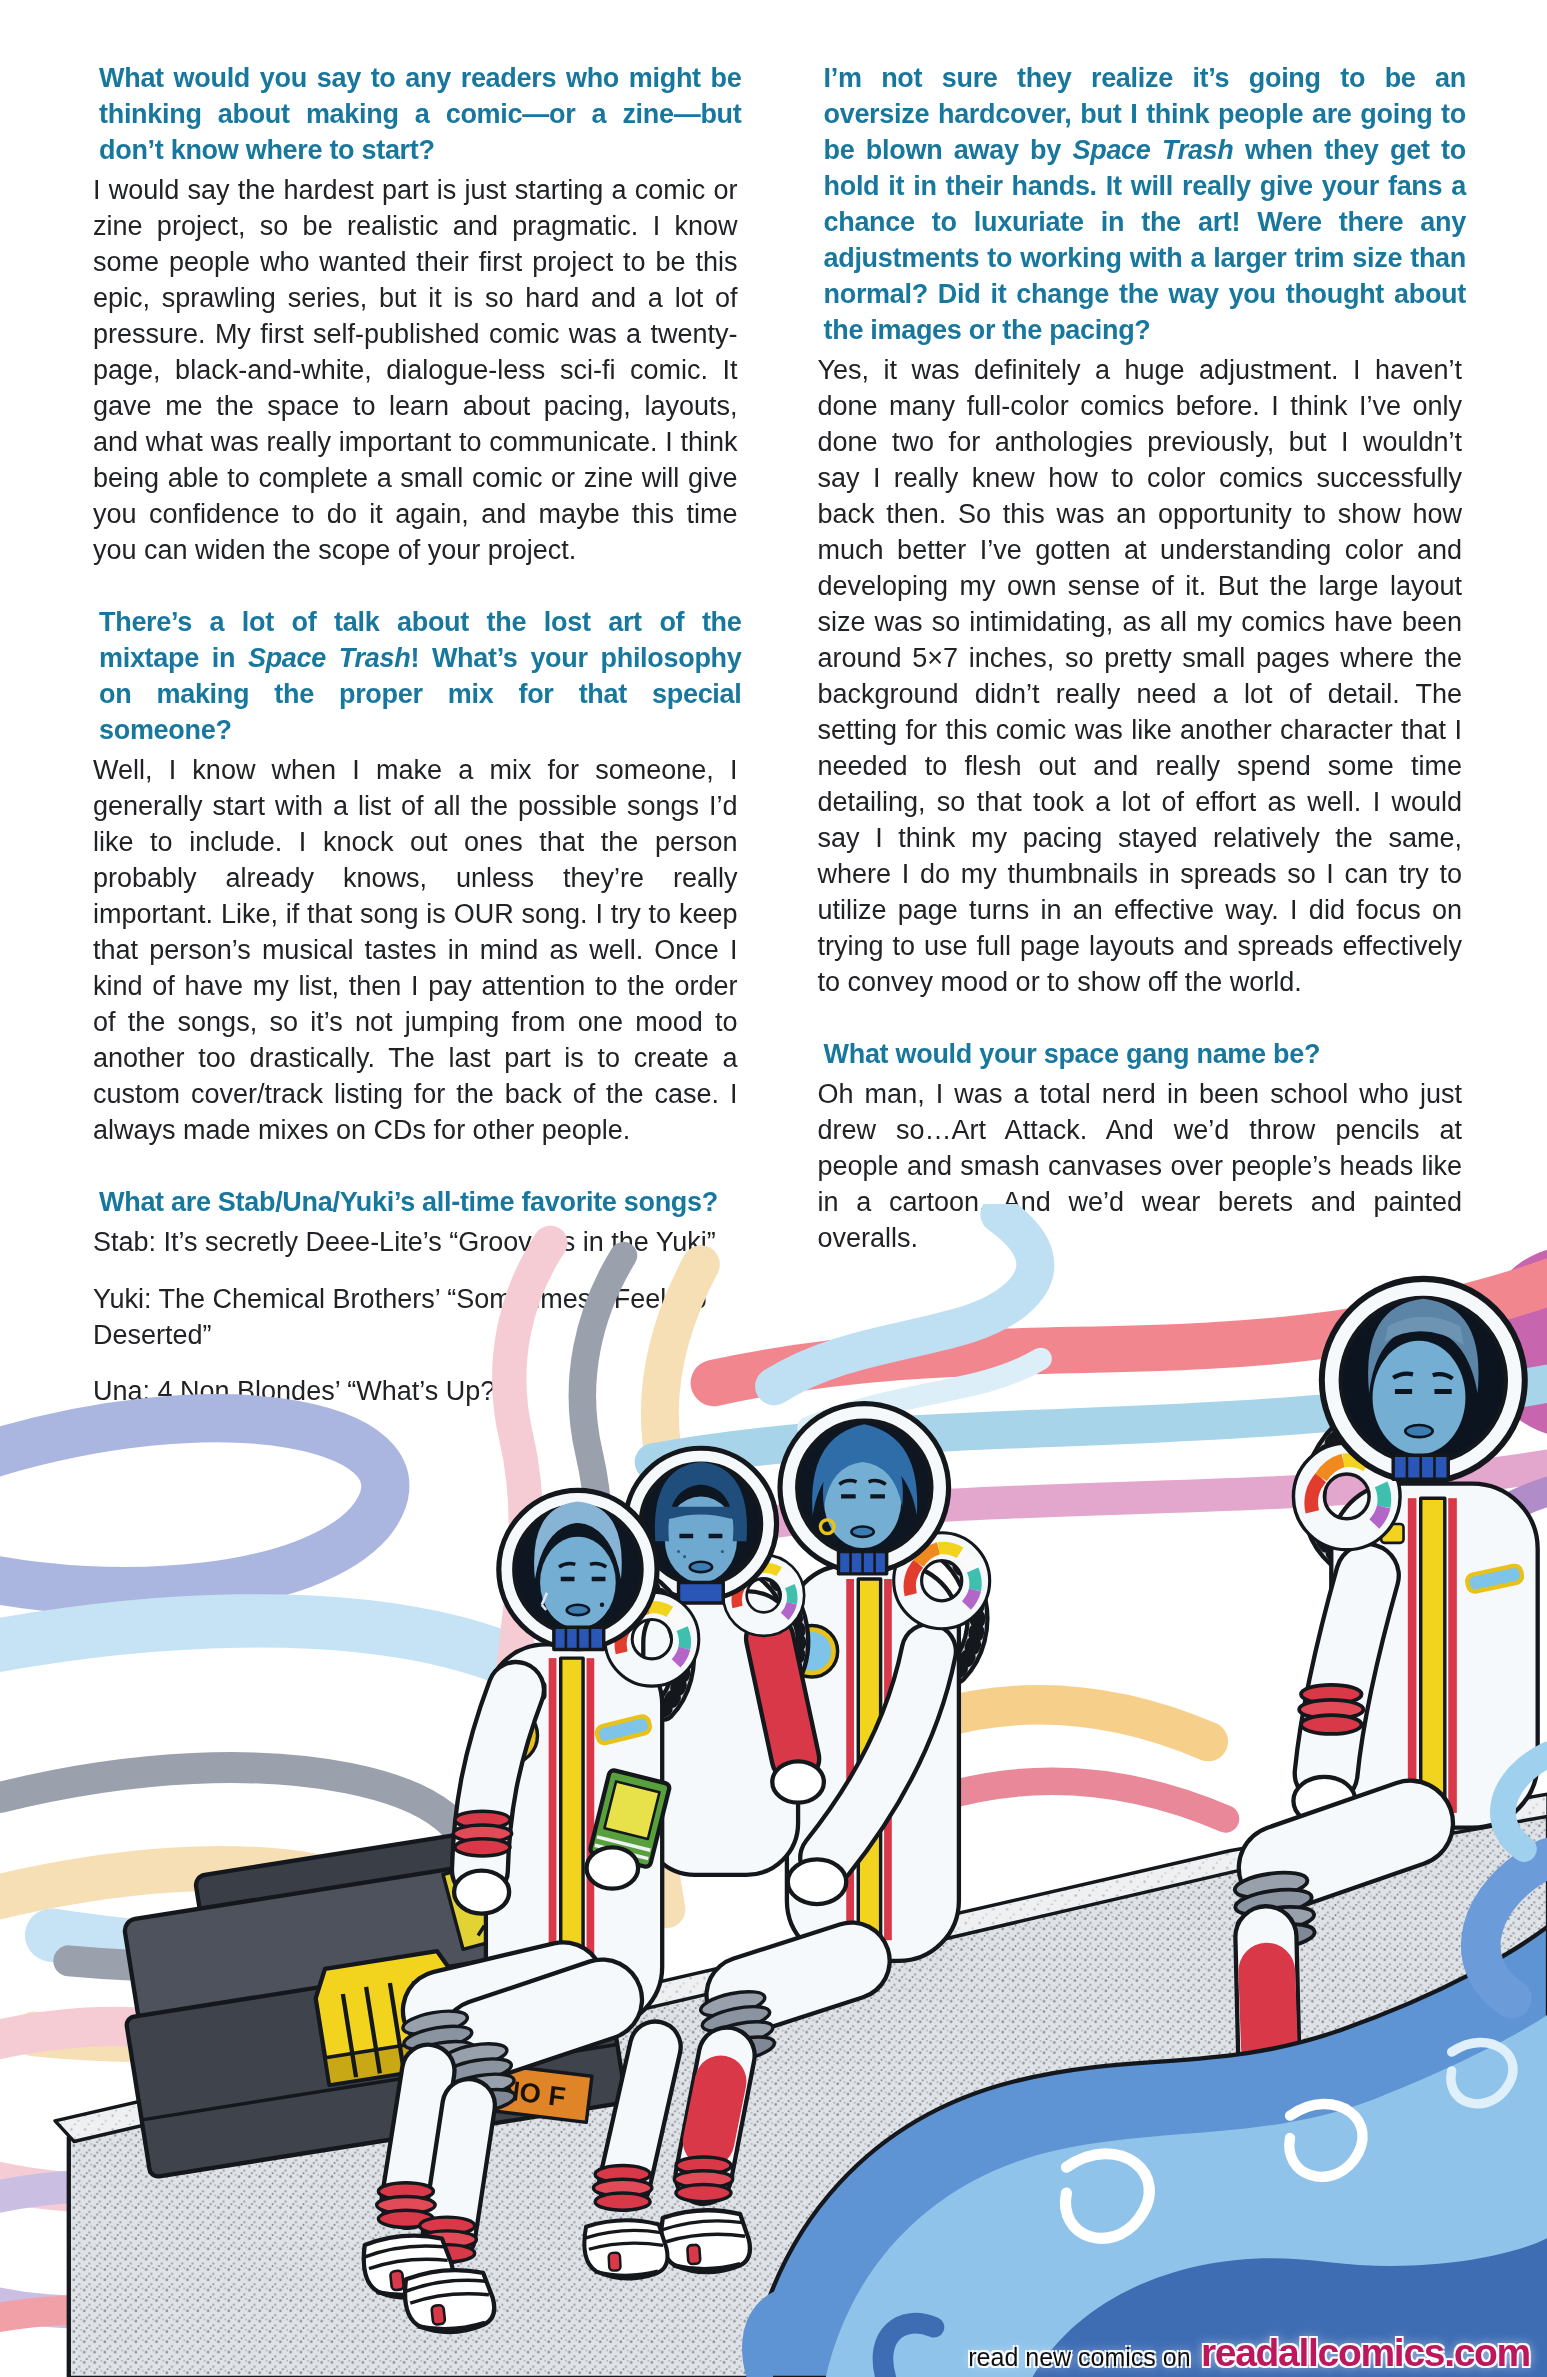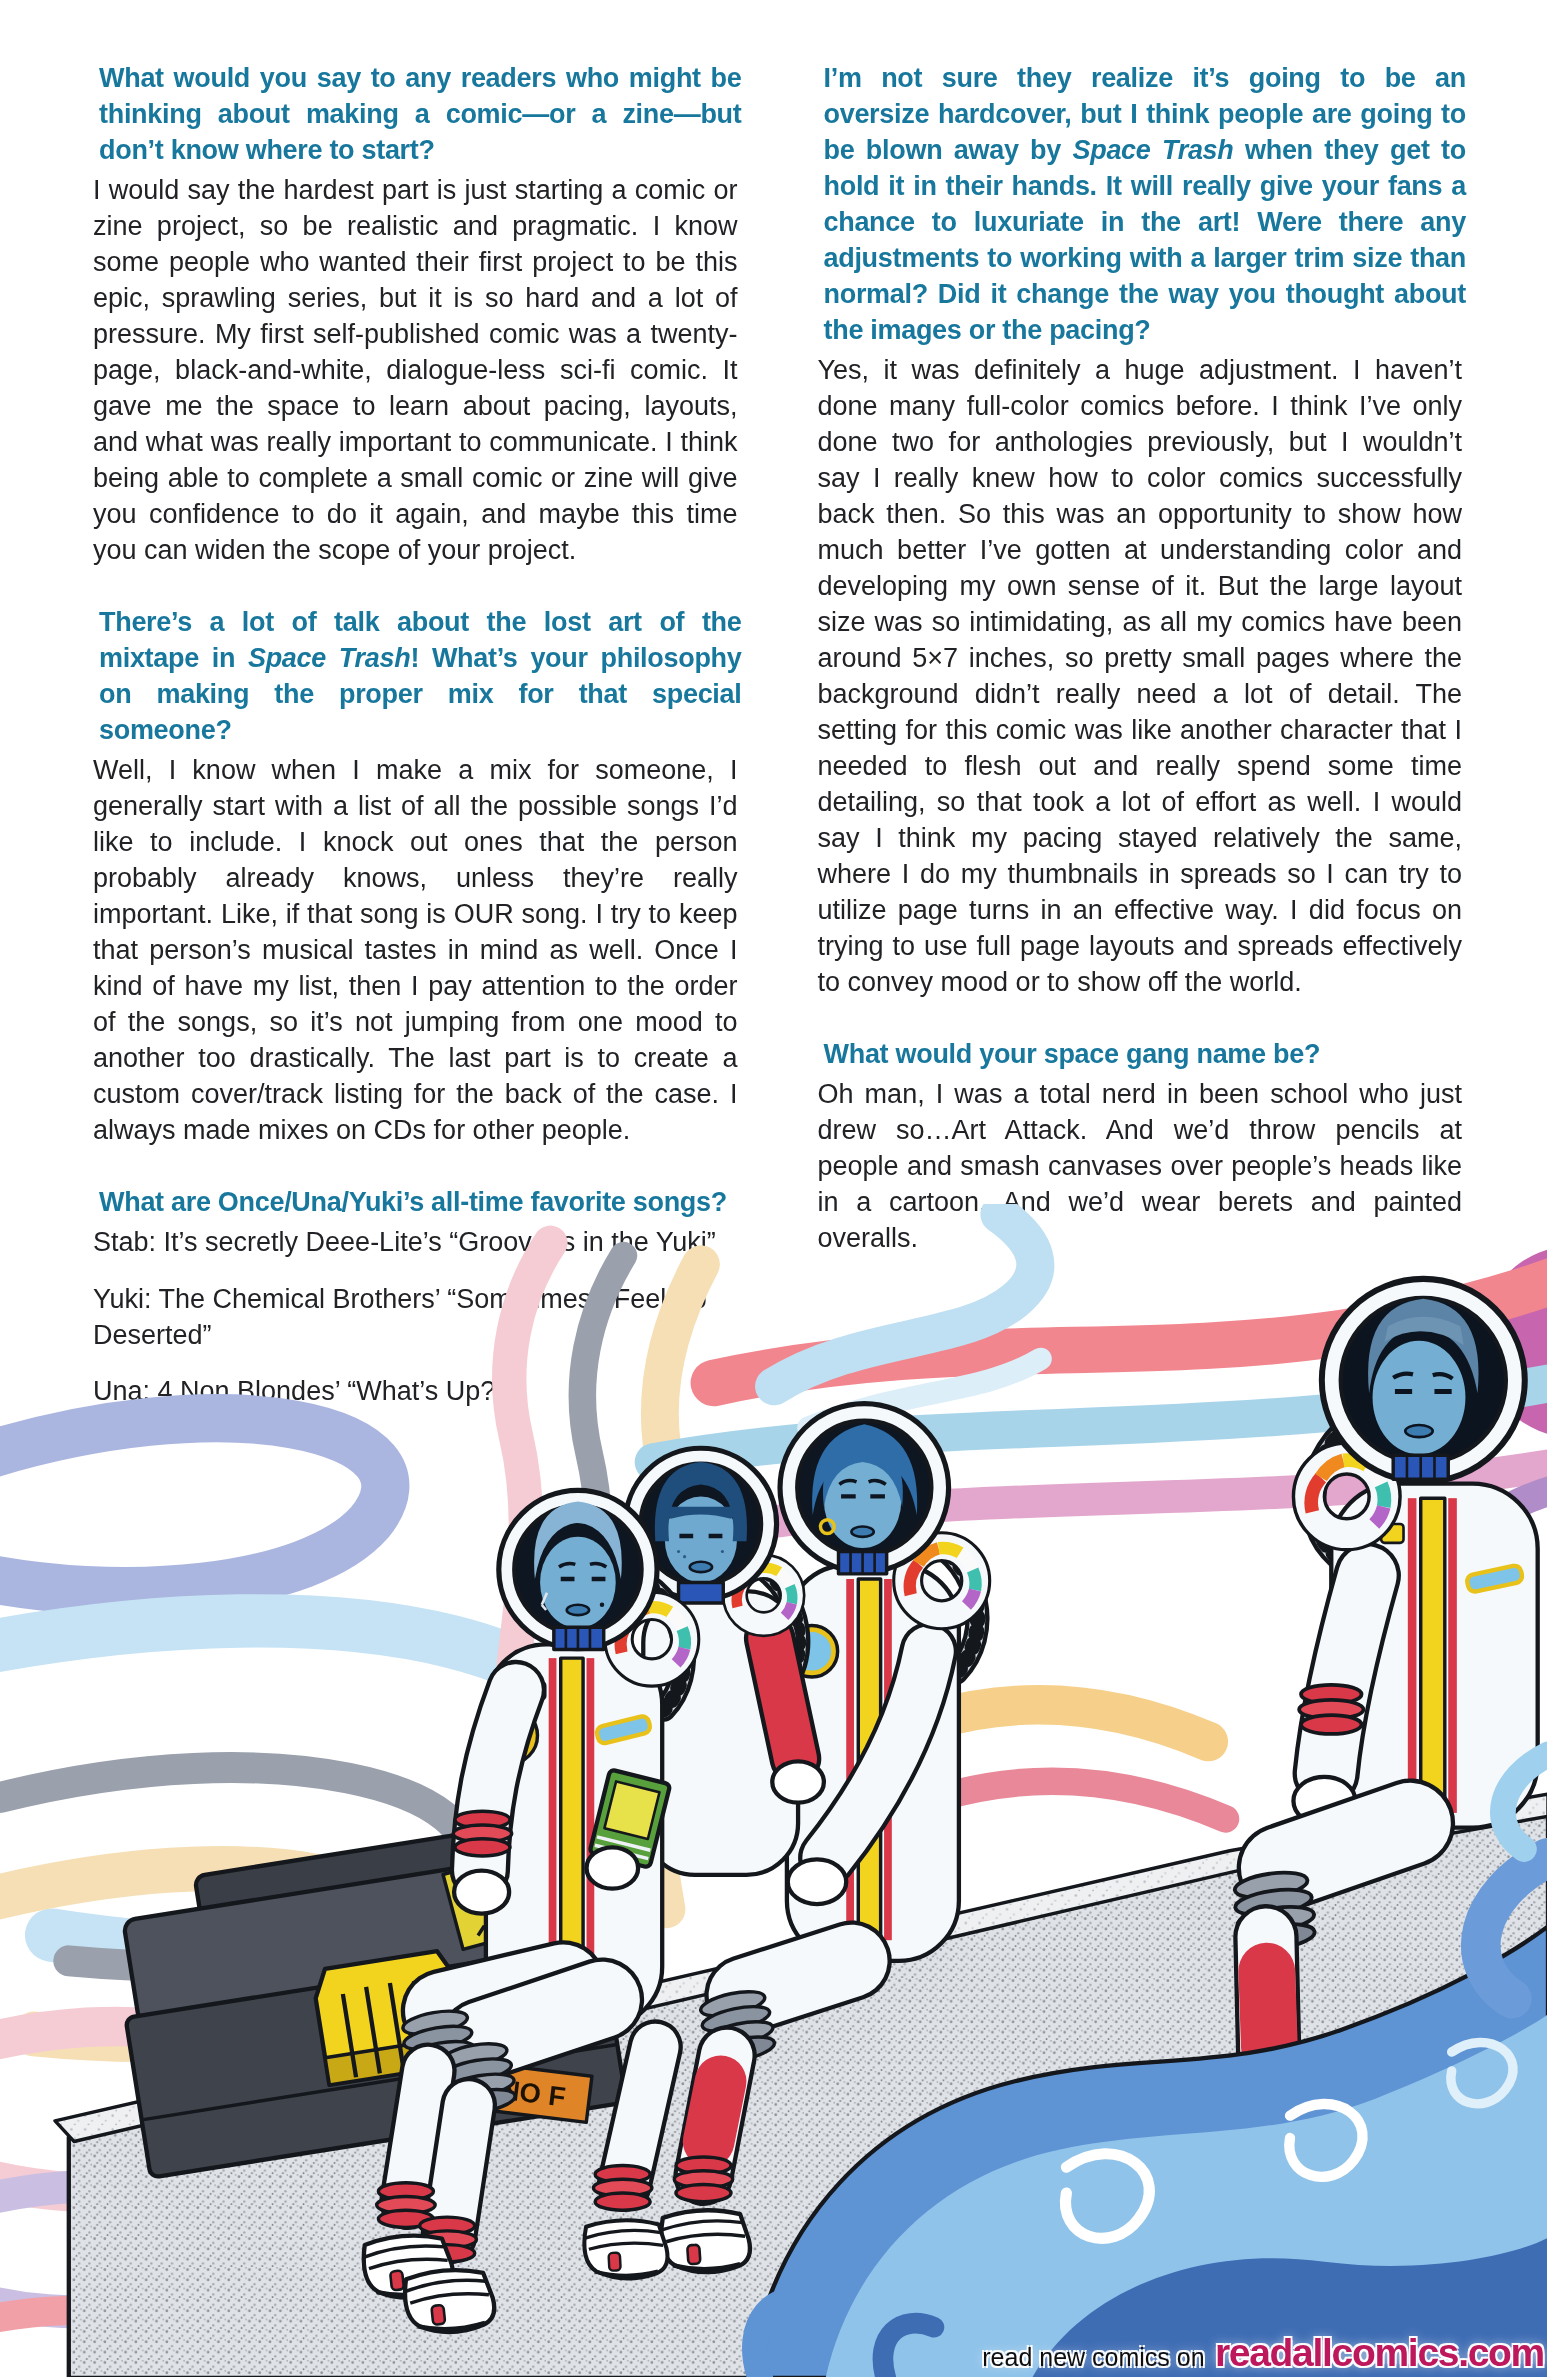--- a/index.html
+++ b/index.html
@@ -21,42 +21,42 @@
   }
   .q:first-child{margin-top:0;}
   .q em{}
   .a{font-size:27px;line-height:36px;margin:4px;text-align:justify;}
   .a.song{margin-top:20.6px;text-align:left;}
   .illustration{position:absolute;left:0;top:1204px;width:1548px;height:1174px;}
   .lo{stroke:#14171c;fill:none;stroke-linecap:round;stroke-linejoin:round;}
   .lf{fill:none;stroke-linecap:round;stroke-linejoin:round;}
   .ink{stroke:#14171c;stroke-linejoin:round;}
   .watermark{
-    position:absolute;right:4px;bottom:1.7px;display:flex;align-items:baseline;gap:10.3px;
+    position:absolute;right:18px;bottom:1.7px;display:flex;align-items:baseline;gap:10.3px;
     text-shadow:-1.7px -1.7px 0 rgba(255,255,255,.95),1.7px -1.7px 0 rgba(255,255,255,.95),
                 -1.7px 1.7px 0 rgba(255,255,255,.95),1.7px 1.7px 0 rgba(255,255,255,.95),
                 0 0 10.3px rgba(255,255,255,.85);
   }
   .wm-pre{font-size:25px;color:#0e0e0e;}
   .wm-brand{font-size:39px;font-weight:700;letter-spacing:-1.3px;color:#be185d;}
 </style>
 </head>
 <body>
 
 <div class="page">
 
   <main class="columns">
     <section class="col">
       <h2 class="q">What would you say to any readers who might be thinking about making a comic—or a zine—but don’t know where to start?</h2>
       <p class="a">I would say the hardest part is just starting a comic or zine project, so be realistic and pragmatic. I know some people who wanted their first project to be this epic, sprawling series, but it is so hard and a lot of pressure. My first self-published comic was a twenty-page, black-and-white, dialogue-less sci-fi comic. It gave me the space to learn about pacing, layouts, and what was really important to communicate. I think being able to complete a small comic or zine will give you confidence to do it again, and maybe this time you can widen the scope of your project.</p>
 
       <h2 class="q"><span>There’s a lot of talk about the lost art of the mixtape in </span><em>Space Trash</em><span>! What’s your philosophy on making the proper mix for that special someone?</span></h2>
       <p class="a">Well, I know when I make a mix for someone, I generally start with a list of all the possible songs I’d like to include. I knock out ones that the person probably already knows, unless they’re really important. Like, if that song is OUR song. I try to keep that person’s musical tastes in mind as well. Once I kind of have my list, then I pay attention to the order of the songs, so it’s not jumping from one mood to another too drastically. The last part is to create a custom cover/track listing for the back of the case. I always made mixes on CDs for other people.</p>
 
-      <h2 class="q">What are Once/Una/Yuki’s all-time favorite songs?</h2>
+      <h2 class="q">What are Stab/Una/Yuki’s all-time favorite songs?</h2>
       <p class="a">Stab: It’s secretly Deee-Lite’s “Groove Is in the Yuki”</p>
       <p class="a song">Yuki: The Chemical Brothers’ “Sometimes I Feel So Deserted”</p>
       <p class="a song">Una: 4 Non Blondes’ “What’s Up?”</p>
     </section>
 
     <section class="col">
       <h2 class="q"><span>I’m not sure they realize it’s going to be an oversize hardcover, but I think people are going to be blown away by </span><em>Space Trash</em><span> when they get to hold it in their hands. It will really give your fans a chance to luxuriate in the art! Were there any adjustments to working with a larger trim size than normal? Did it change the way you thought about the images or the pacing?</span></h2>
       <p class="a">Yes, it was definitely a huge adjustment. I haven’t done many full-color comics before. I think I’ve only done two for anthologies previously, but I wouldn’t say I really knew how to color comics successfully back then. So this was an opportunity to show how much better I’ve gotten at understanding color and developing my own sense of it. But the large layout size was so intimidating, as all my comics have been around 5×7 inches, so pretty small pages where the background didn’t really need a lot of detail. The setting for this comic was like another character that I needed to flesh out and really spend some time detailing, so that took a lot of effort as well. I would say I think my pacing stayed relatively the same, where I do my thumbnails in spreads so I can try to utilize page turns in an effective way. I did focus on trying to use full page layouts and spreads effectively to convey mood or to show off the world.</p>
 
       <h2 class="q">What would your space gang name be?</h2>

